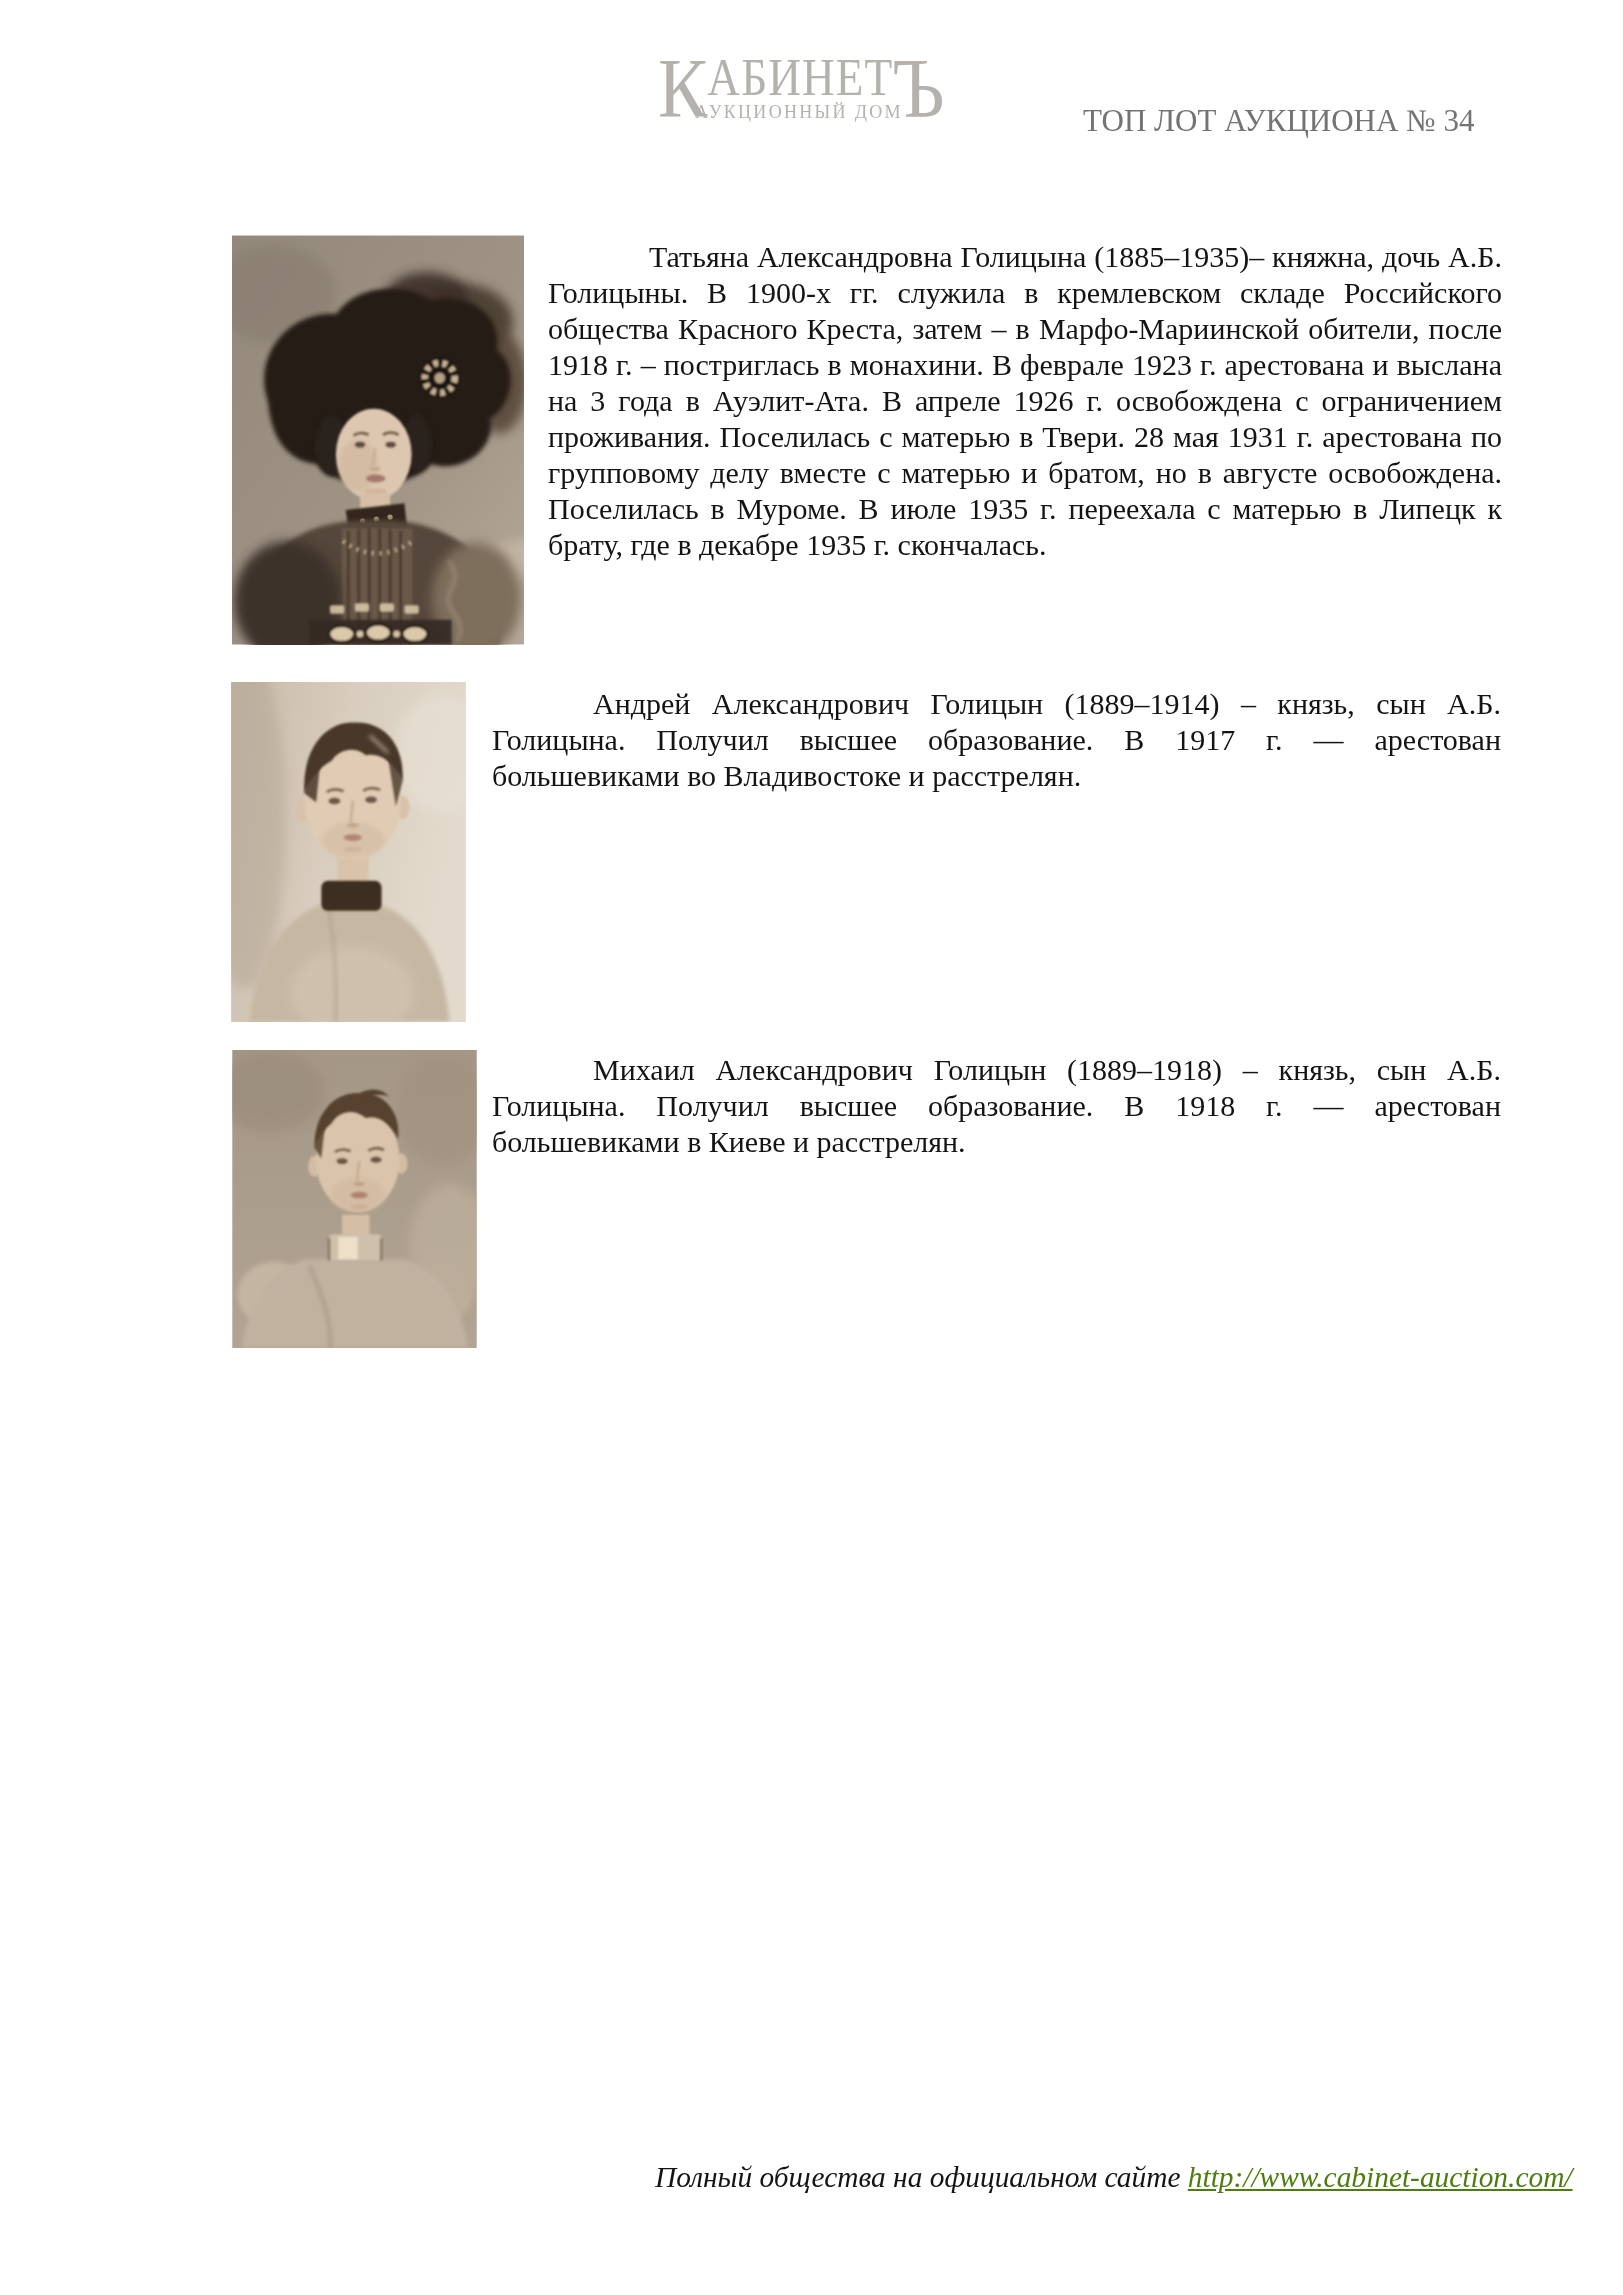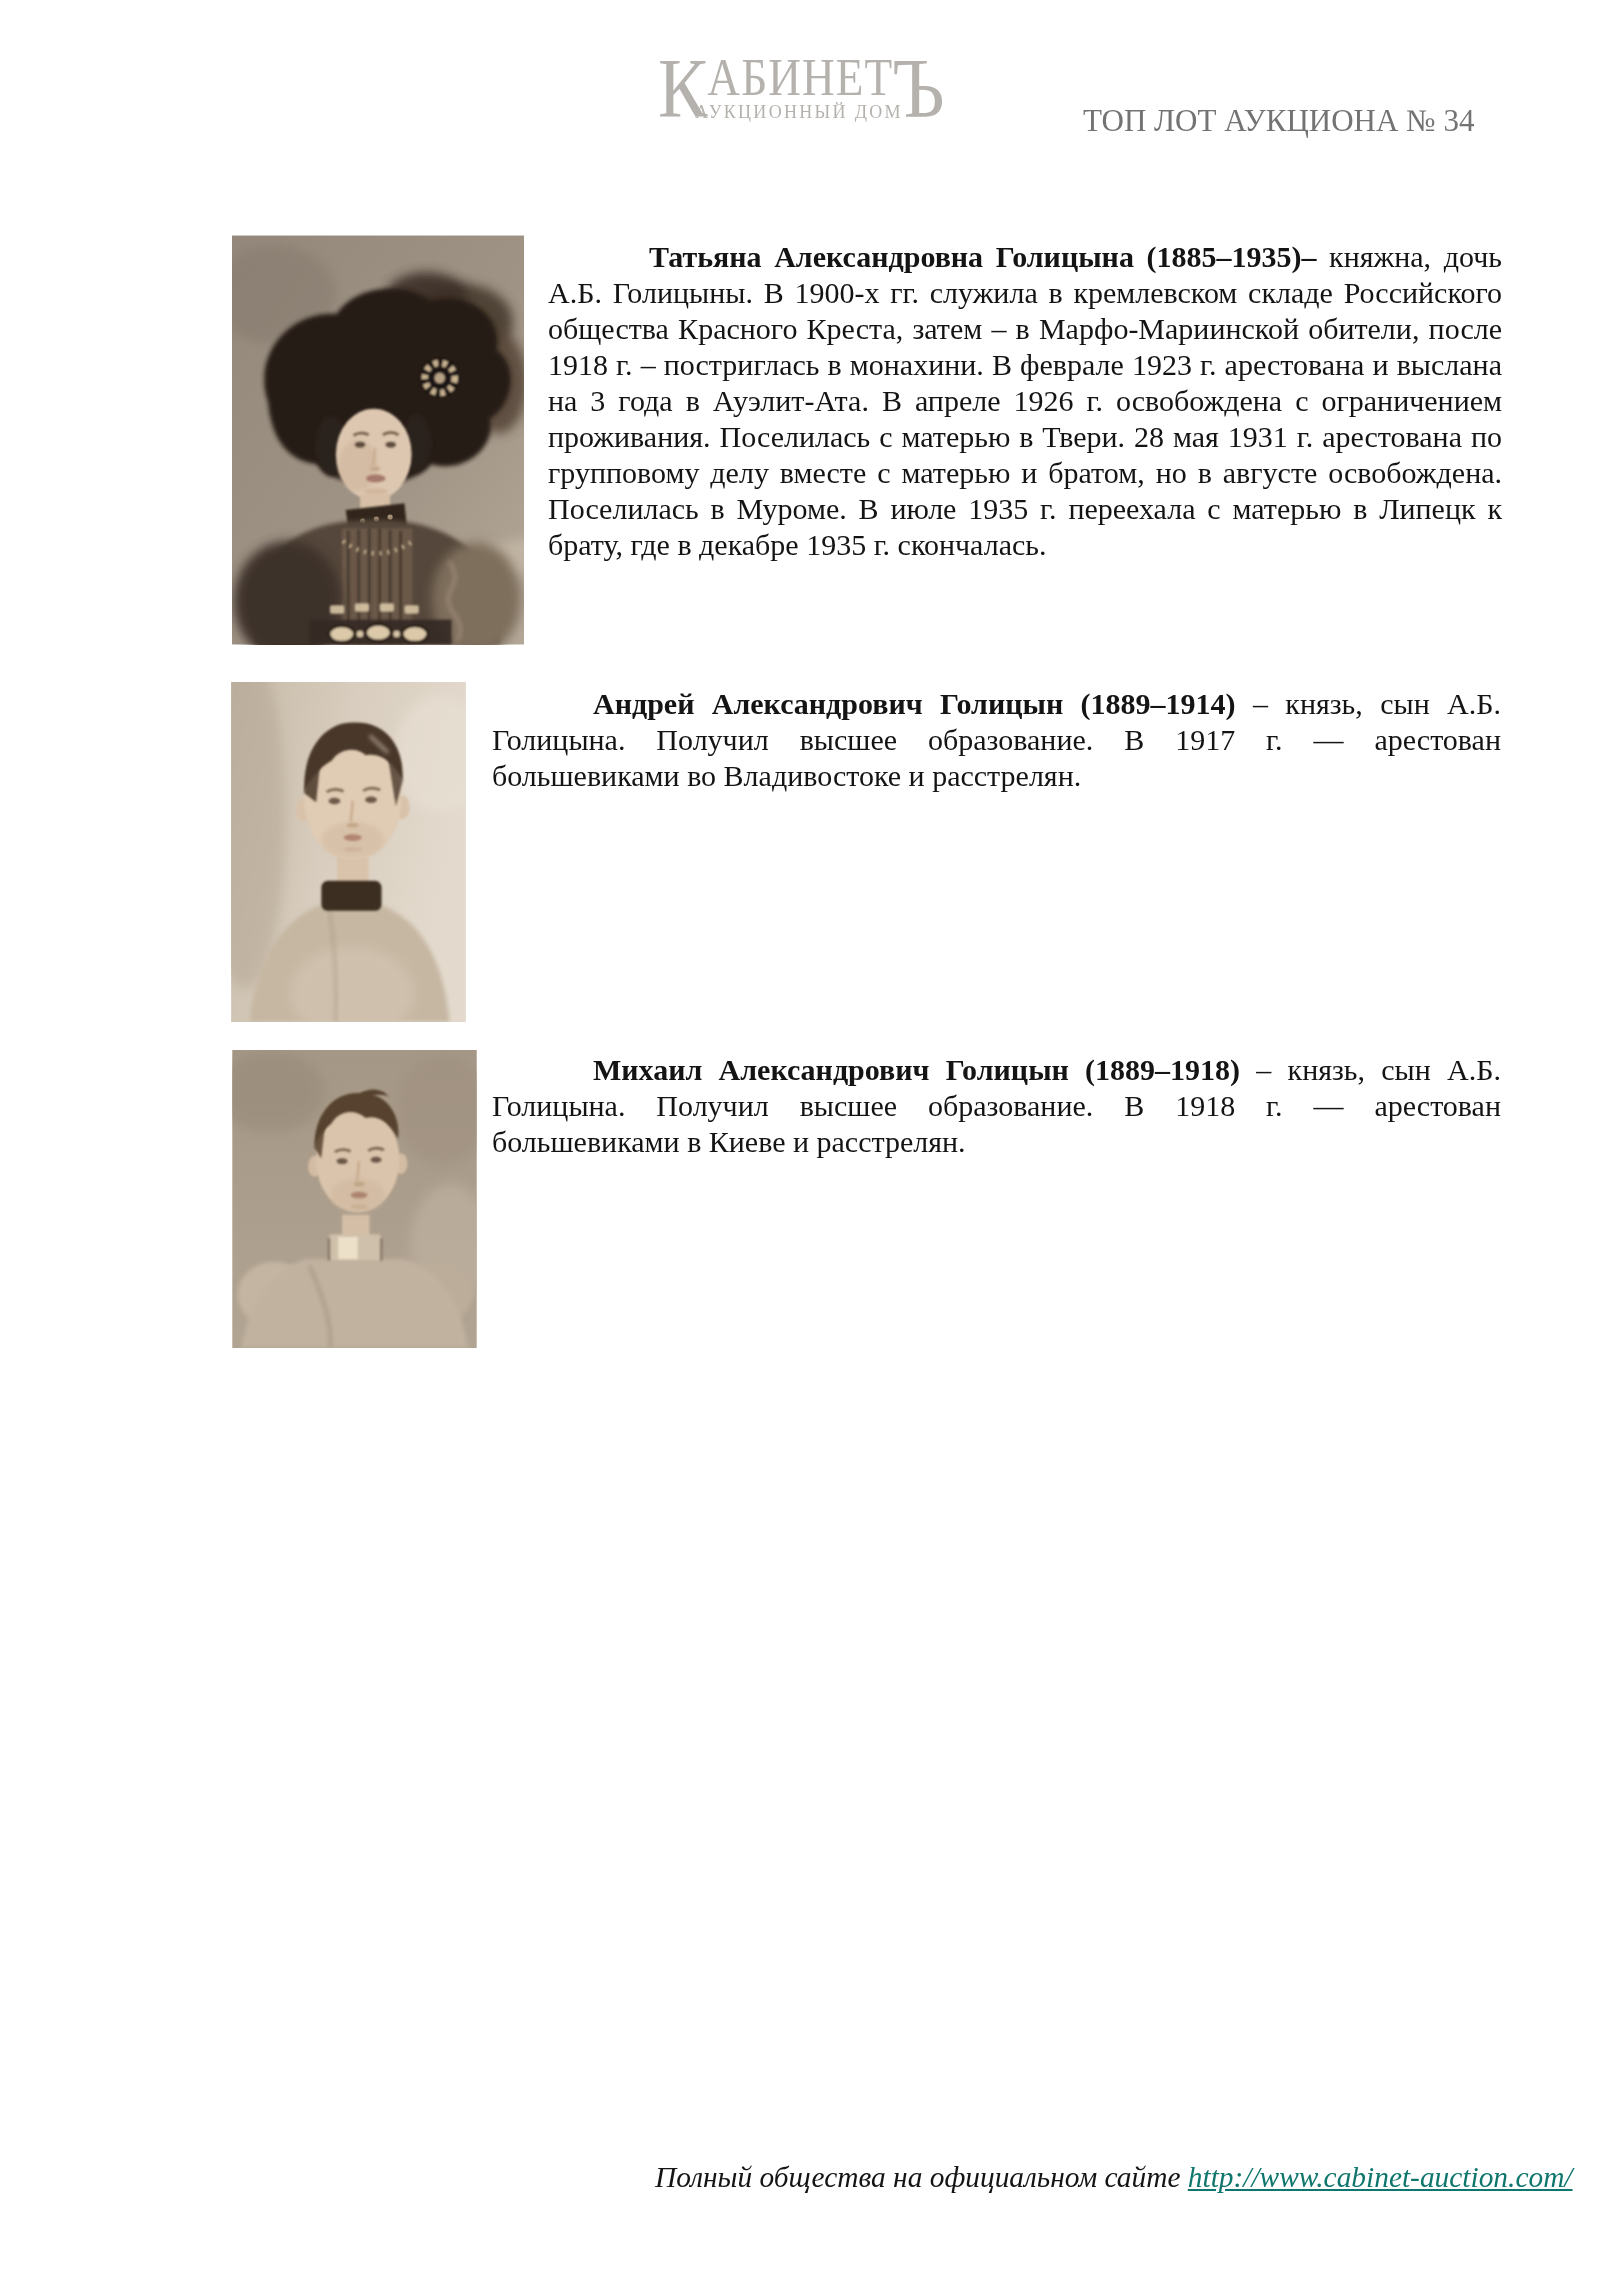--- a/index.html
+++ b/index.html
@@ -25,36 +25,36 @@
     font-size: 31px; color: #737373; white-space: nowrap;
   }
 
   
   .bio {
     position: absolute; margin: 0;
     font-size: 30px; line-height: 36px;
     text-align: justify; text-indent: 101px;
     color: #141414;
   }
-  .bio b { font-weight: bold; }
+  .bio b { font-weight: normal; }
   #bio1 { left: 548px; top: 239px;  width: 954px; }
   #bio2 { left: 492px; top: 686px; width: 1009px; }
   #bio3 { left: 492px; top: 1052px; width: 1009px; }
 
   .photo { position: absolute; display: block; }
   #photo1 { left: 232px; top: 235px; }
   #photo2 { left: 231px; top: 682px; }
   #photo3 { left: 232px; top: 1050px; }
 
   
   .page-footer {
     position: absolute; left: 655px; top: 2161px;
     font-size: 29.4px; font-style: italic; color: #141414; white-space: nowrap;
   }
-  .footer-link { color: #0f766e; }
+  .footer-link { color: #4d7c0f; }
 </style>
 </head>
 <body>
 
 <div class="page">
 
   <div class="logo">
     <div class="logo-row">
       <span class="logo-initial">К</span>
         <span class="logo-mid">АБИНЕТ</span>

